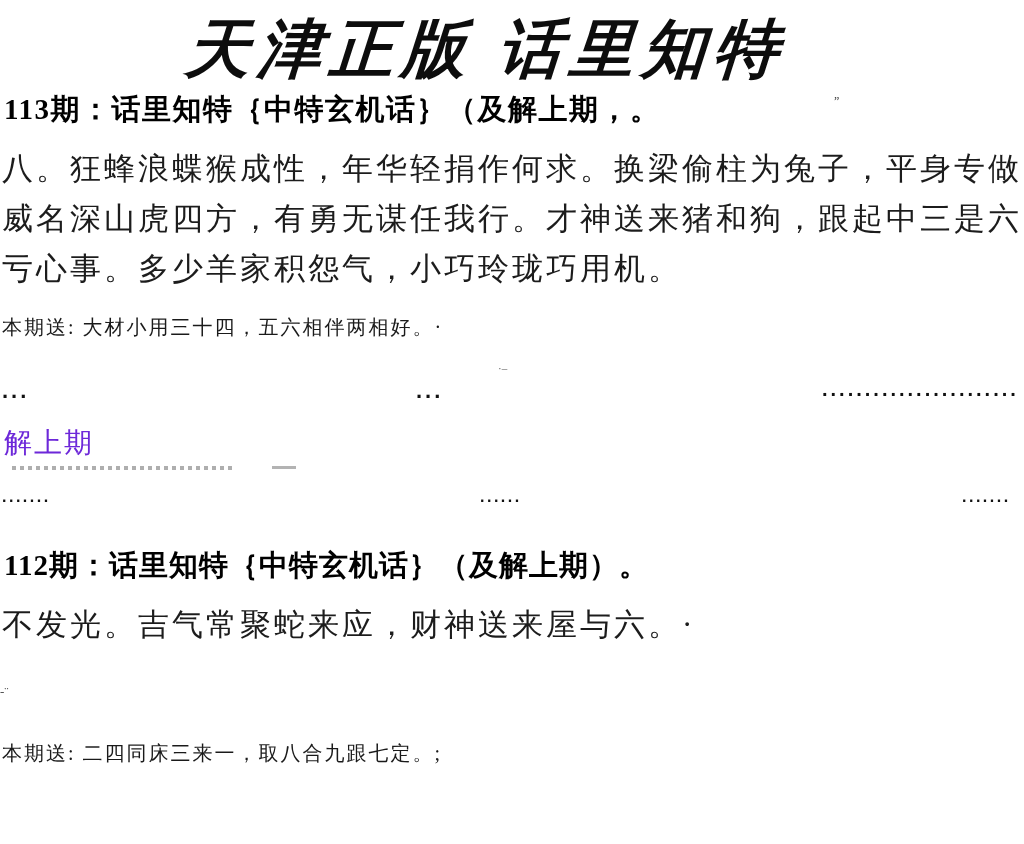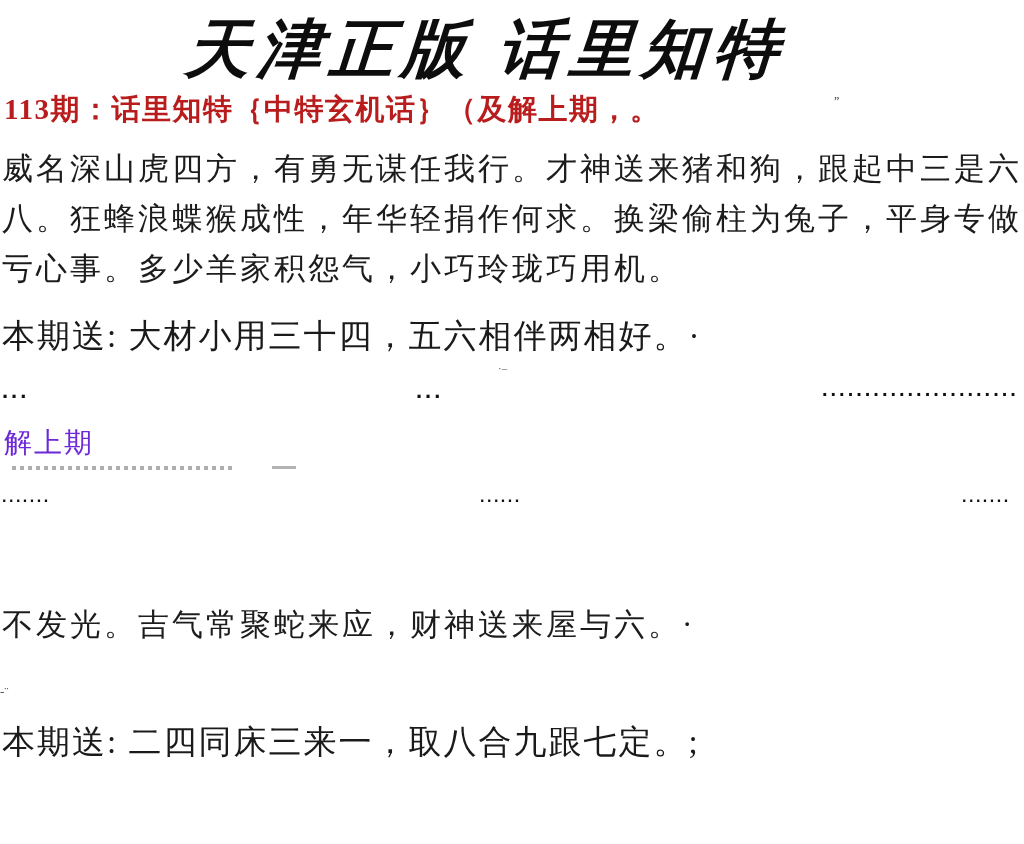--- a/index.html
+++ b/index.html
@@ -10,33 +10,33 @@
     color:#161616;
   }
   .abs{position:absolute;white-space:nowrap;}
   .title{
     left:186px;top:6px;
     font-size:64px;font-weight:900;font-style:italic;
     letter-spacing:8px;transform:skewX(-4deg);
     color:#0d0d0d;
   }
   .h-issue{
-    left:4px;font-size:29px;font-weight:bold;letter-spacing:1.5px;color:#b91c1c;
+    left:4px;font-size:29px;font-weight:bold;letter-spacing:1.5px;color:#000000;
   }
   .h113{top:90px;}
   .h112{top:546px;letter-spacing:1px;}
   .poem{
     left:2px;font-size:31px;letter-spacing:3px;line-height:50px;color:#1c1c1c;
   }
   .poem113{top:144px;}
   .poem112{top:600px;}
   .poem div{white-space:nowrap;}
-  .gift{left:2px;font-size:33px;letter-spacing:2px;color:#1a1a1a;}
+  .gift{left:2px;font-size:20px;letter-spacing:2px;color:#1a1a1a;}
   .gift113{top:314px;}
-  .gift112{top:720px;text-align:center;}
+  .gift112{top:740px;text-align:center;}
   .dots{font-weight:900;color:#111;font-family:"Liberation Sans","DejaVu Sans",sans-serif;}
   .dotsrow1{top:378px;font-size:22px;letter-spacing:3px;}
   .dotsrow1.right{font-size:20px;letter-spacing:3px;}
   .dotsrow2{top:488px;font-size:16px;letter-spacing:2.5px;}
   .solve-label{left:4px;top:424px;font-size:28px;letter-spacing:2px;color:#6d28d9;}
   .scribble{
     left:12px;top:466px;width:222px;height:4px;
     background:repeating-linear-gradient(90deg,#9a9a9a 0 4px,transparent 4px 8px);
     opacity:.8;
   }
@@ -53,41 +53,42 @@
 
 <div id="page">
 
   <div class="abs title">天津正版 话里知特</div>
 
   <div class="abs artifact art-topright">”</div>
 
   <div class="abs h-issue h113">113期：话里知特｛中特玄机话｝（及解上期，。</div>
 
   <div class="abs poem poem113">
+    <div>八。狂蜂浪蝶猴成性，年华轻捐作何求。换梁偷柱为兔子，平身专做</div>
     <div>威名深山虎四方，有勇无谋任我行。才神送来猪和狗，跟起中三是六</div>
-    <div>八。狂蜂浪蝶猴成性，年华轻捐作何求。换梁偷柱为兔子，平身专做</div>
     <div>亏心事。多少羊家积怨气，小巧玲珑巧用机。</div>
   </div>
 
   <div class="abs gift gift113">本期送: 大材小用三十四，五六相伴两相好。·</div>
 
   <div class="abs artifact art-mid">·–</div>
 
   <div class="abs dots dotsrow1" style="left:2px;">...</div>
   <div class="abs dots dotsrow1" style="left:416px;">...</div>
   <div class="abs dots dotsrow1 right" style="left:822px;">.......................</div>
 
   <div class="abs solve-label">解上期</div>
   <div class="abs scribble"></div>
   <div class="abs scribble2"></div>
 
   <div class="abs dots dotsrow2" style="left:2px;">.......</div>
   <div class="abs dots dotsrow2" style="left:480px;">......</div>
   <div class="abs dots dotsrow2" style="left:962px;">.......</div>
 
+  <div class="abs h-issue h112">112期：话里知特｛中特玄机话｝（及解上期）。</div>
 
   <div class="abs artifact art-leftmargin">-¨</div>
 
   <div class="abs poem poem112">
     <div>不发光。吉气常聚蛇来应，财神送来屋与六。·</div>
   </div>
 
   <div class="abs gift gift112">本期送: 二四同床三来一，取八合九跟七定。;</div>
 
 </div>

